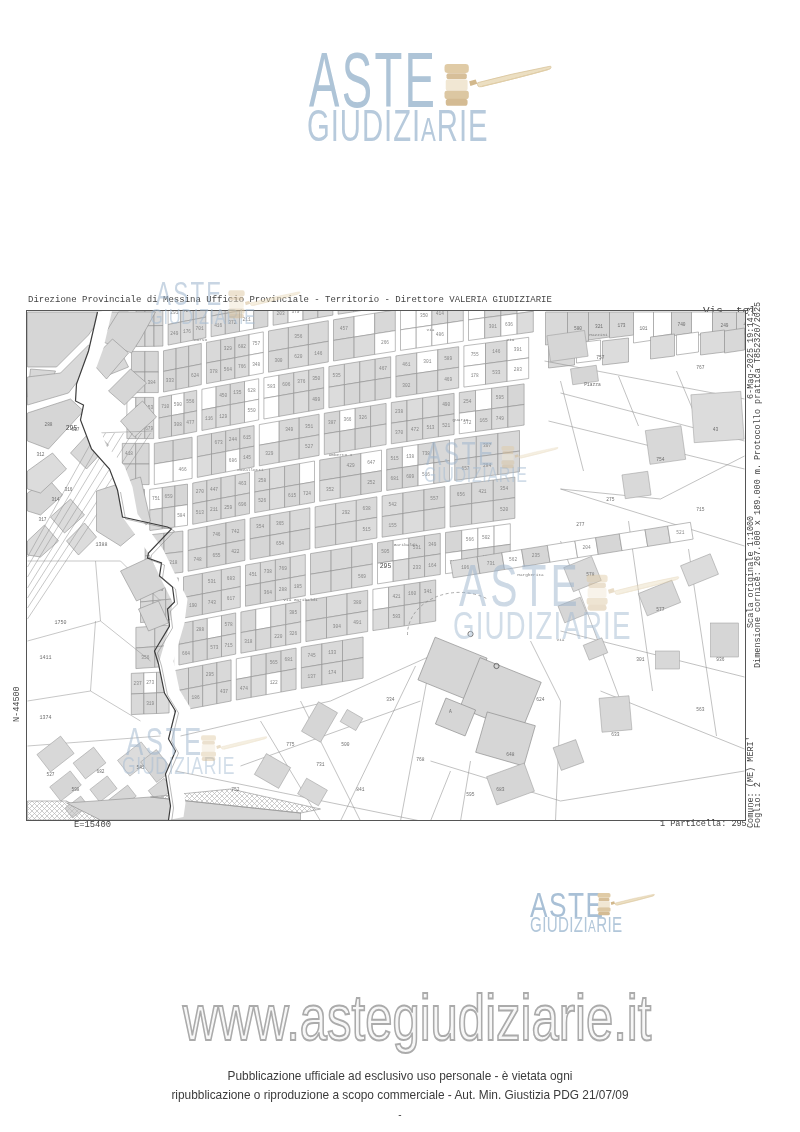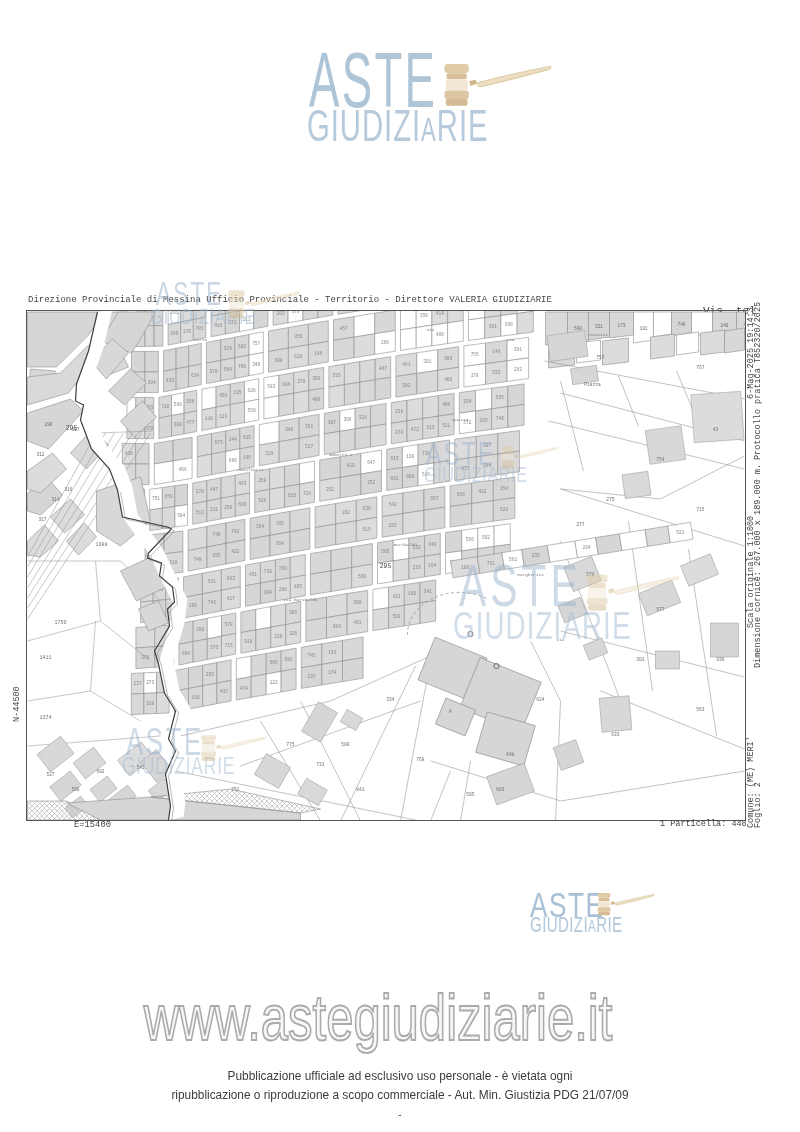--- a/index.html
+++ b/index.html
@@ -801,21 +801,21 @@
 
 <div class="abs mono rot" style="left:763px;top:450px;font-size:8.5px">Protocollo pratica T852320/2025</div>
 <div class="abs mono rot" style="left:756px;top:389px;font-size:8.5px">6-Mag-2025 19:14:3</div>
 <div class="abs mono rot" style="left:763px;top:658px;font-size:8.5px">Dimensione cornice: 267.000 x 189.000 m.</div>
 <div class="abs mono rot" style="left:756px;top:618px;font-size:8.5px">Scala originale 1:1000</div>
 <div class="abs mono rot" style="left:756px;top:818px;font-size:8.5px">Comune: (ME) MERI'</div>
 <div class="abs mono rot" style="left:763px;top:818px;font-size:8.5px">Foglio: 2</div>
 <div class="abs mono rot" style="left:21.5px;top:712px;font-size:8.5px">N-44500</div>
 
 <div class="abs mono" style="left:74px;top:820px;font-size:8.8px">E=15400</div>
-<div class="abs mono" style="left:660px;top:818.5px;font-size:8.5px">1 Particella: 448</div>
+<div class="abs mono" style="left:660px;top:818.5px;font-size:8.5px">1 Particella: 295</div>
 
 <div class="abs" style="left:156px;top:276.8px;opacity:0.55">
   <div style="font-size:33px;letter-spacing:3.3px;color:#9cb4cd;transform:scaleX(0.68);transform-origin:left top;line-height:1;font-family:'Liberation Sans',sans-serif">ASTE</div>
 </div>
 <div class="abs" style="left:150px;top:305.5px;opacity:0.55">
   <div style="font-size:22.5px;letter-spacing:0.9px;color:#a5bcd3;transform:scaleX(0.73);transform-origin:left top;line-height:1;font-family:'Liberation Sans',sans-serif">GIUDIZIARIE</div>
 </div>
 <div class="abs" style="left:224px;top:289px">
     <svg width="81.5" height="33.7" viewBox="0 0 150 62" style="position:absolute;opacity:0.5225">
 <rect x="8" y="2.5" width="30" height="11" rx="4" fill="#e0cba6"></rect>
@@ -891,17 +891,17 @@
 <rect x="10.5" y="13.8" width="25" height="7.5" rx="2.5" fill="#d7bf99"></rect>
 <rect x="9.5" y="21.5" width="27" height="13.5" rx="2" fill="#f1e7d3"></rect>
 <rect x="8" y="35.2" width="30" height="10.5" rx="3.5" fill="#dcc7a2"></rect>
 <rect x="9.5" y="45.5" width="27" height="8.5" rx="3.5" fill="#d4bb93"></rect>
 <polygon points="38.5,23.8 46.5,21.5 48.5,27 40,29.8" fill="#d2b88c"></polygon>
 <path d="M49,25.5 Q90,14.5 137,5.5 Q141.5,4.5 138.5,8.5 Q100,19.5 53.5,30.5 Q47.5,31.5 49,25.5 Z" fill="#ecdfc2" stroke="#d5bf95" stroke-width="0.9"></path>
 <path d="M54,30 Q100,19.5 136,9.5" fill="none" stroke="#e0cda6" stroke-width="1.1"></path>
 </svg>
   </div>
 
-<div class="abs" style="left:378px;top:985px;transform:translateX(-50%);">
+<div class="abs" style="left:417px;top:985px;transform:translateX(-50%);">
  <div style="font-size:65px;line-height:1;color:#f7f7f7;-webkit-text-stroke:2px #ababab;transform:scaleX(0.754);transform-origin:center top;white-space:nowrap">www.astegiudiziarie.it</div>
 </div>
 
 <div class="abs" style="left:0;top:1065.6px;width:800px;text-align:center;font-size:13.2px;color:#3c3c3c;line-height:19.3px;transform:scaleX(0.9);transform-origin:center top">Pubblicazione ufficiale ad esclusivo uso personale - è vietata ogni<br>ripubblicazione o riproduzione a scopo commerciale - Aut. Min. Giustizia PDG 21/07/09<br><span style="font-size:11px">-</span></div>
 
 </body></html>

